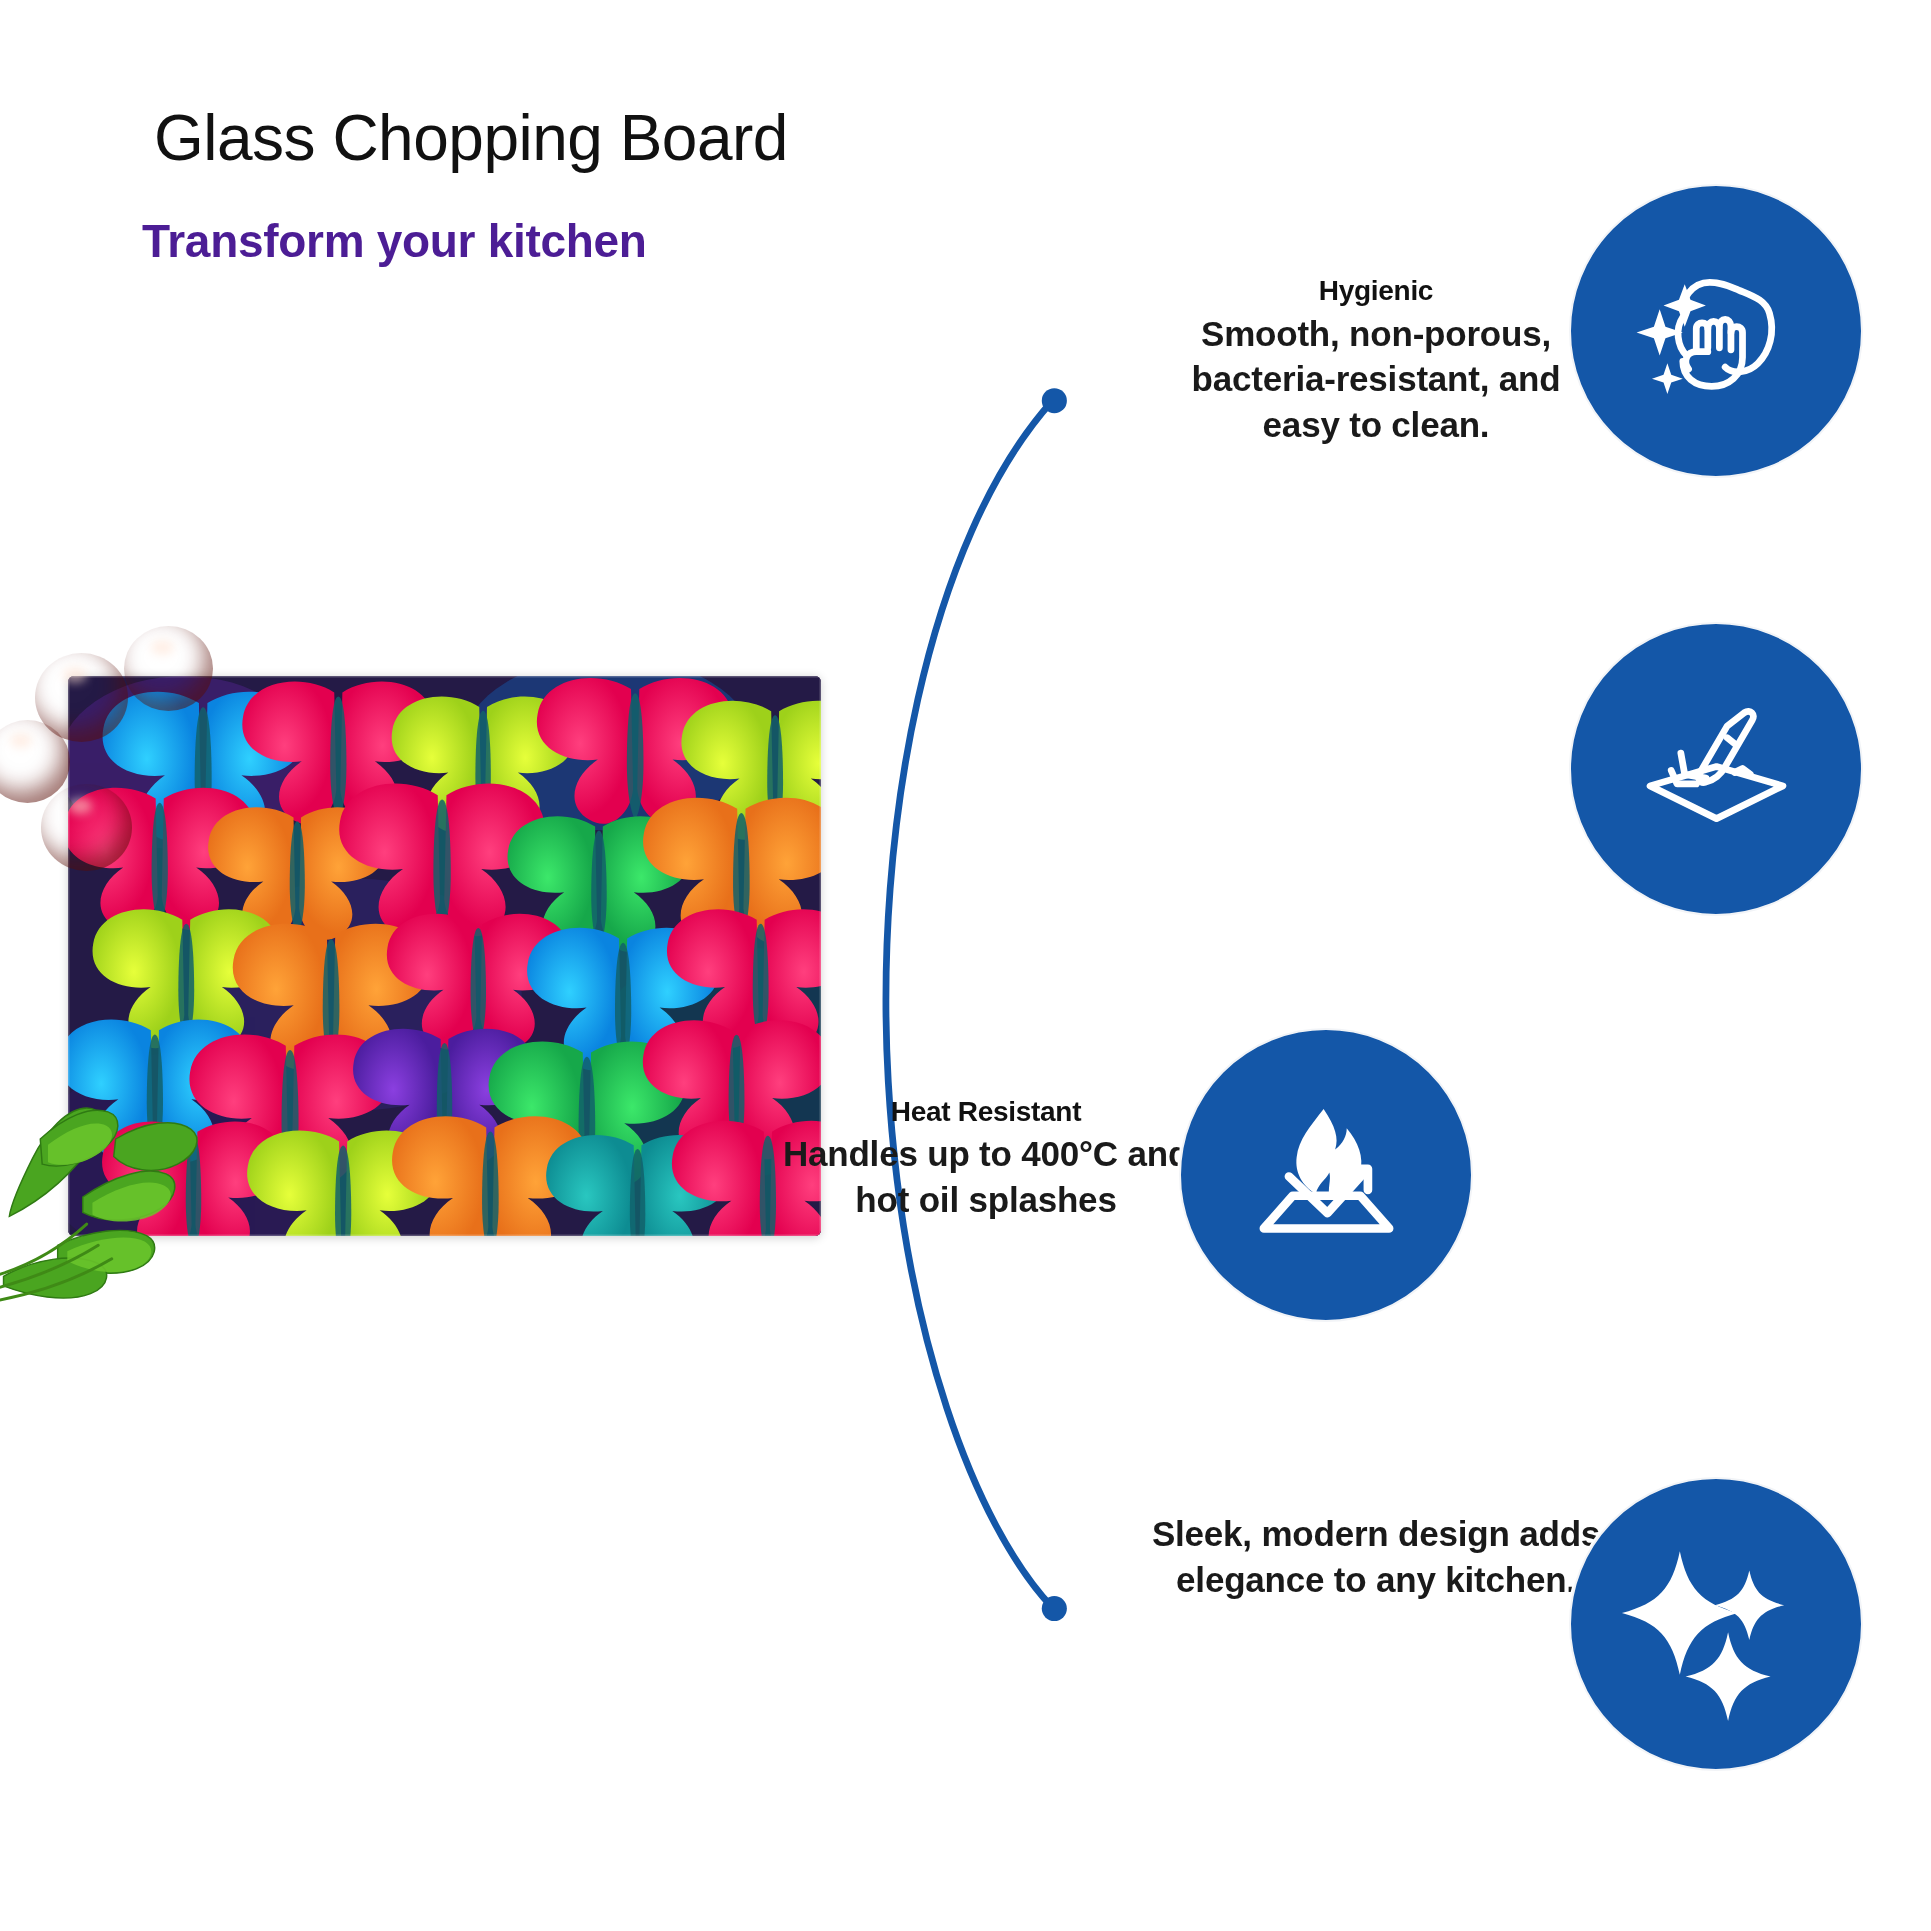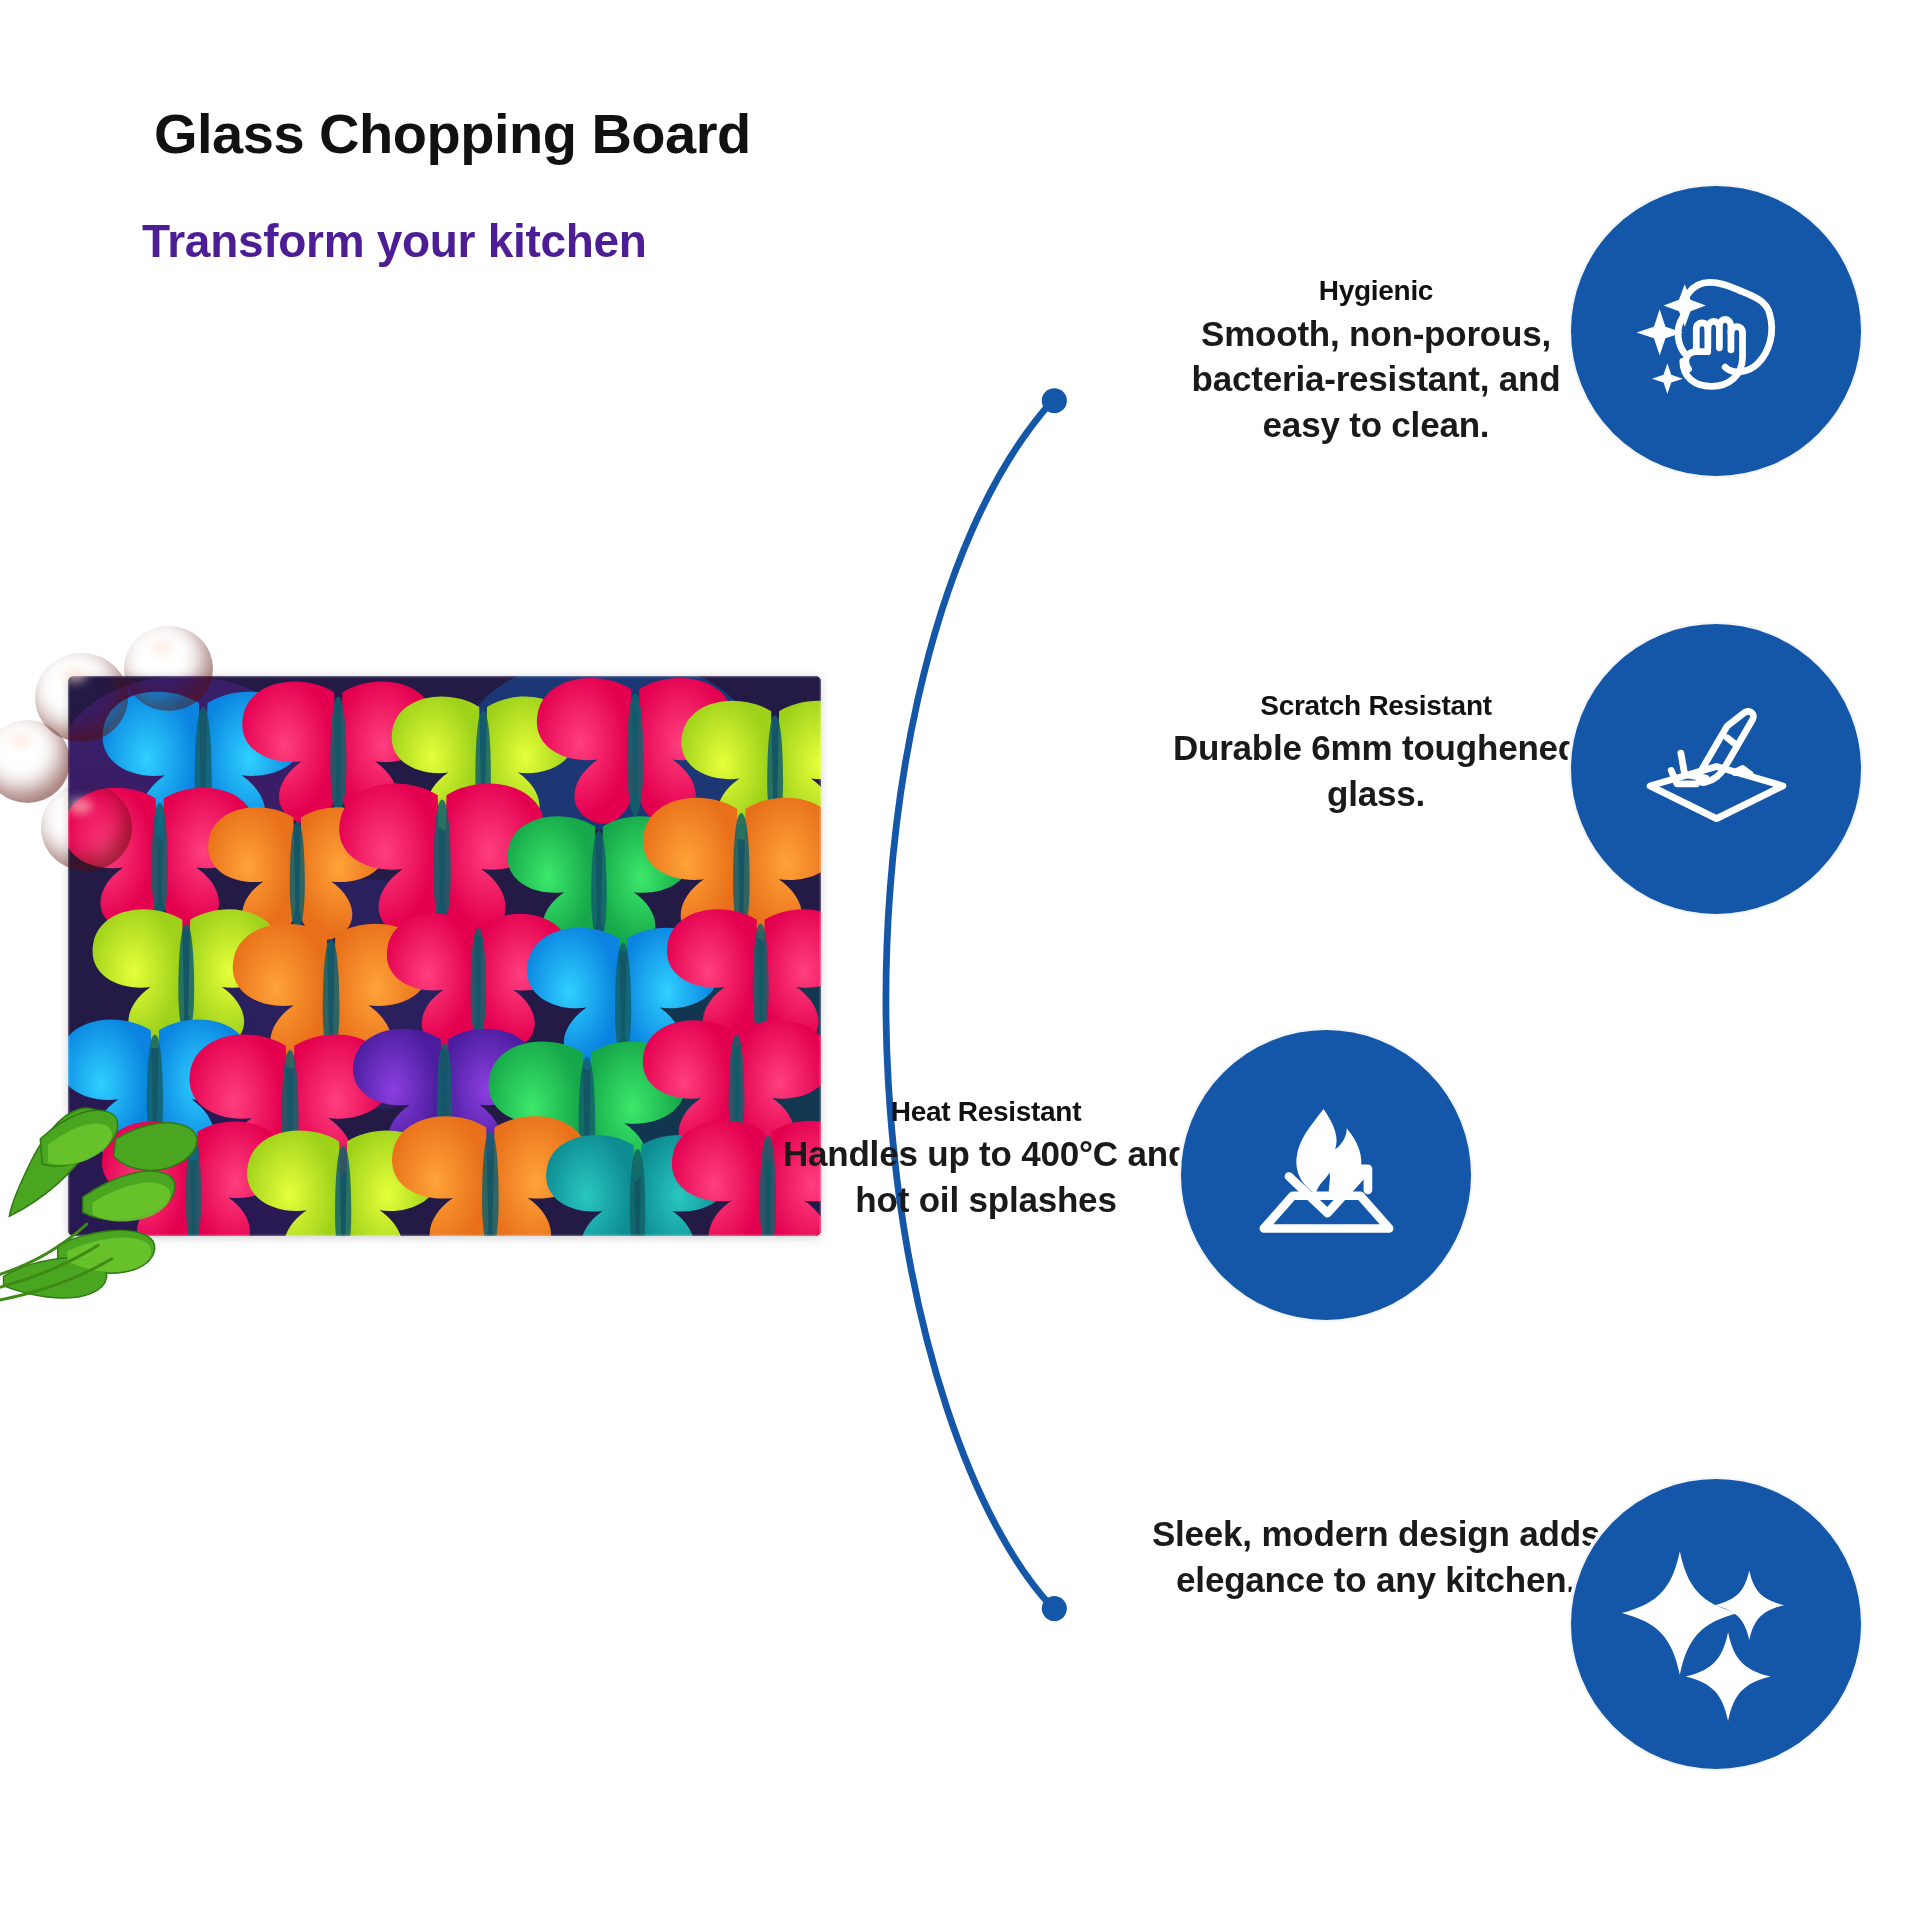--- a/index.html
+++ b/index.html
@@ -8,21 +8,21 @@
     background:#ffffff;
     font-family:"Liberation Sans", sans-serif;
     overflow:hidden;
     position:relative;
   }
   .stage{position:absolute;left:0;top:0;width:1931px;height:1931px;}
 
   
   .title{
     position:absolute;left:154px;top:101px;
-    font-size:56px;font-weight:700;color:#111111;
+    font-size:64px;font-weight:400;color:#111111;
     letter-spacing:-0.5px;white-space:nowrap;
   }
   .subtitle{
     position:absolute;left:142px;top:214px;
     font-size:46px;font-weight:700;color:#4c1d95;
     letter-spacing:-0.3px;white-space:nowrap;
   }
 
   
   .product{
@@ -223,24 +223,20 @@
         <g fill="#ffffff">
           <path d="M62 46 L68 62 L84 68 L68 74 L62 90 L56 74 L40 68 L56 62 Z"></path>
           <path d="M36 72 L42 90 L60 96 L42 102 L36 120 L30 102 L12 96 L30 90 Z"></path>
           <path d="M44 128 L48 140 L60 144 L48 148 L44 160 L40 148 L28 144 L40 140 Z"></path>
         </g>
       </svg>
     </div>
   </div>
 
   <div class="feature" style="left:0;top:690px;width:1931px;height:309px;">
-    <div class="ftext" style="top:0;">
-      <h3>Scratch Resistant</h3>
-      <p>Durable 6mm toughened glass.</p>
-    </div>
     <div class="badge" style="top:-68px;">
       <svg width="183" height="183" viewBox="0 0 190 190">
         <g fill="none" stroke="#ffffff" stroke-width="7" stroke-linejoin="round" stroke-linecap="round">
           <path d="M26 112 L95 92 L164 112 L95 146 Z"></path>
           <path d="M124 36 C130 32 136 38 132 44 L104 92 C100 100 92 106 84 108
                    C78 110 74 104 78 98 L106 50 Z"></path>
           <path d="M106 62 L116 70"></path>
           <path d="M58 78 L62 100 L84 104"></path>
           <path d="M48 96 L54 110 L74 110"></path>
           <path d="M114 98 L122 94 L130 100"></path>

